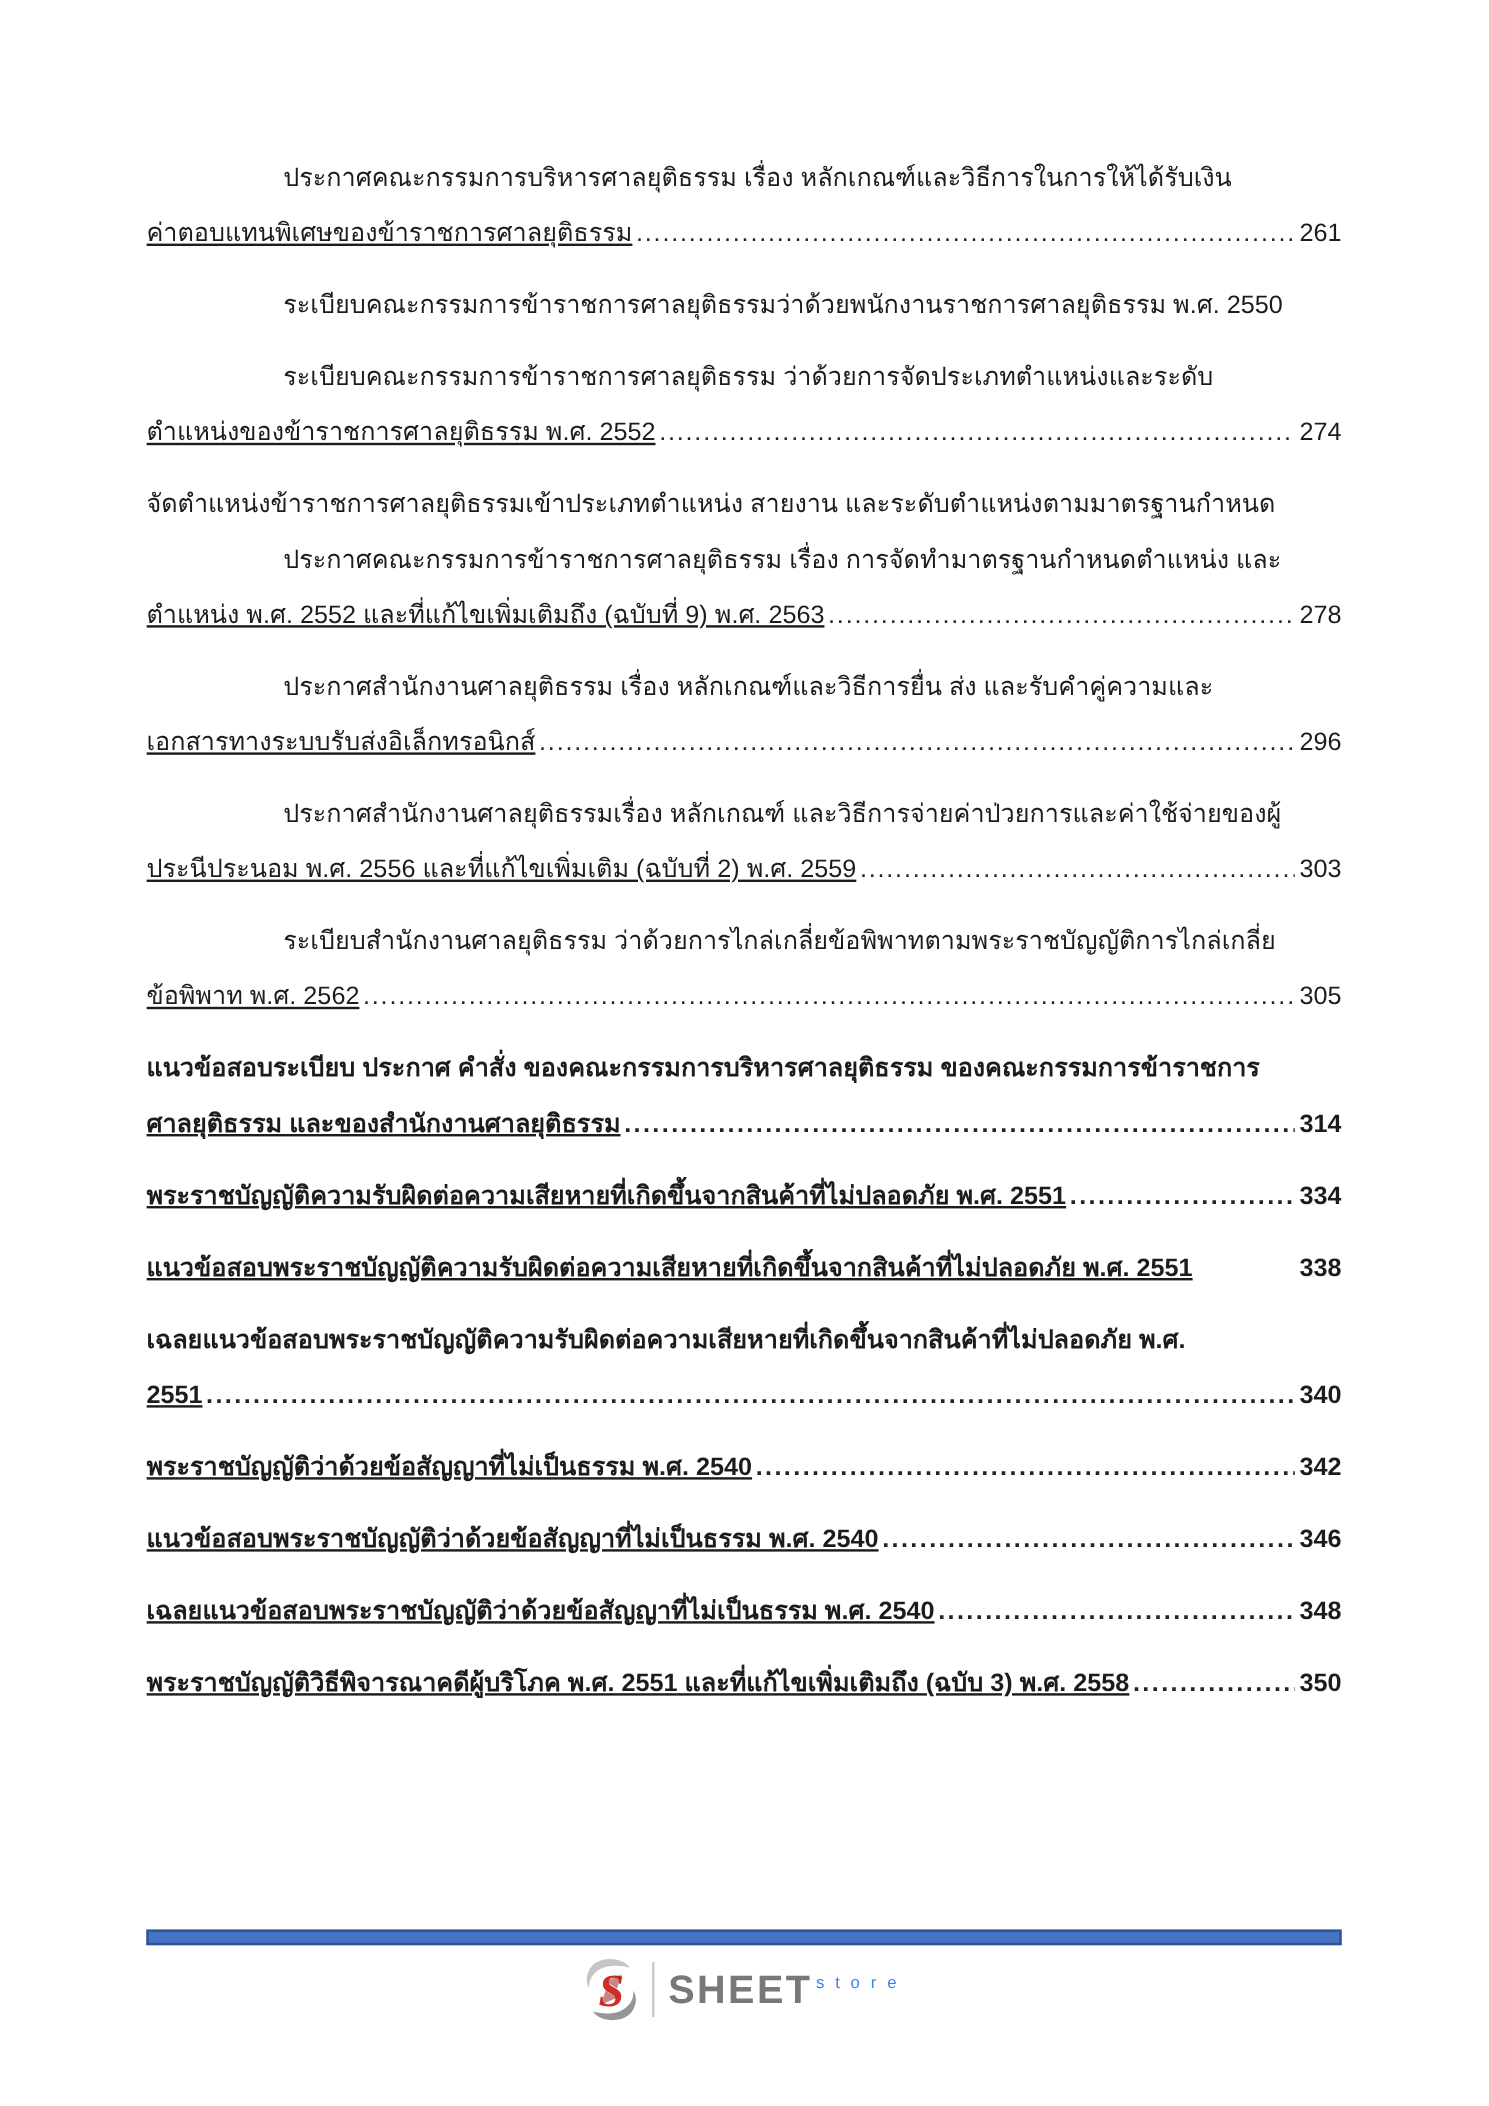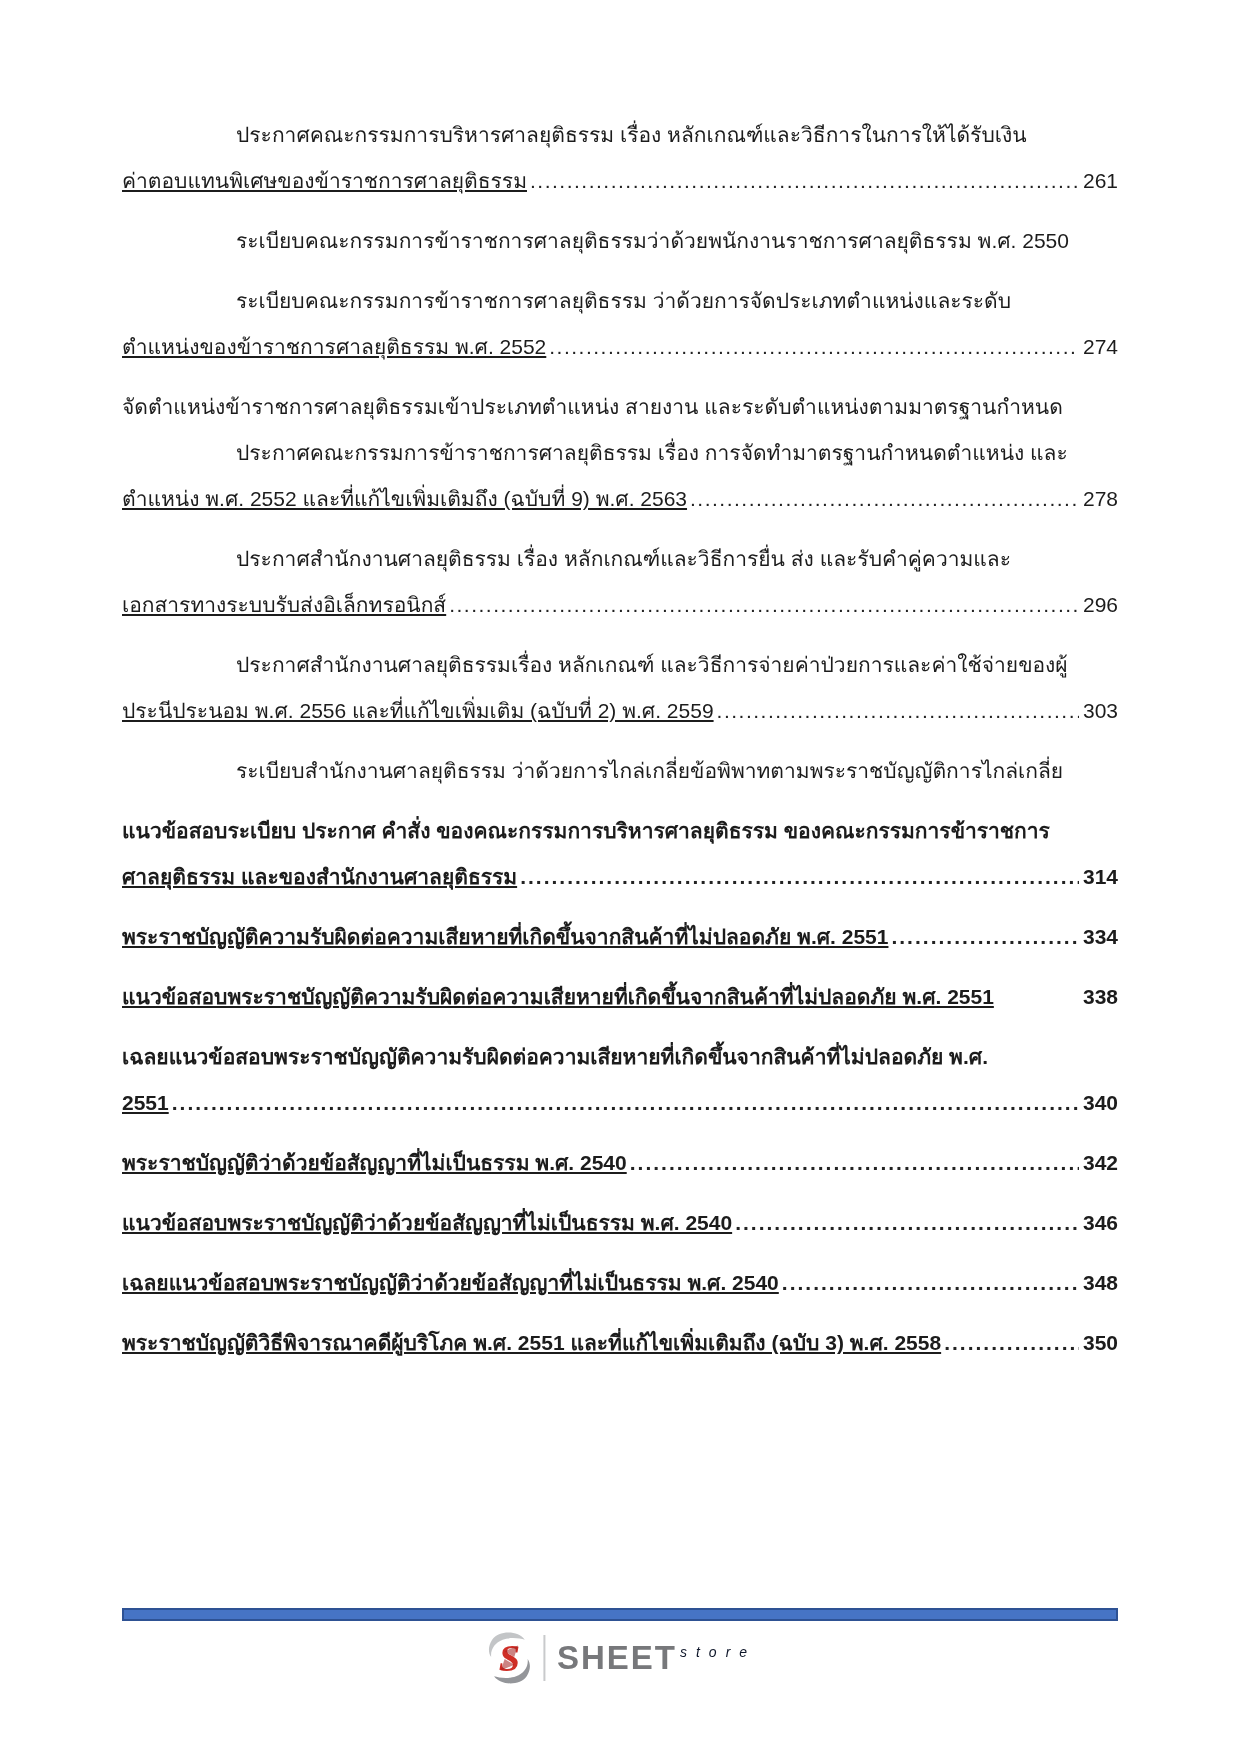--- a/index.html
+++ b/index.html
@@ -16,21 +16,21 @@
     overflow: hidden;
   }
   .page {
     position: absolute;
     inset: 0;
     background: #ffffff;
   }
   .toc {
     position: absolute;
     left: 122px;
-    top: 112px;
+    top: 126px;
     width: 996px;
   }
   .toc-entry {
     margin-bottom: 14px;
     font-size: 21px;
     font-weight: 400;
   }
   .toc-entry.bold {
     font-weight: 700;
   }
@@ -90,25 +90,24 @@
   .logo-text { display: flex; }
   .logo-title {
     font-size: 33px;
     font-weight: 700;
     color: #77787b;
     letter-spacing: 2px;
     line-height: 32px;
   }
   .logo-subtitle {
     font-size: 14px;
-    color: #0f172a;
+    color: #3b82f6;
     letter-spacing: 9px;
     margin-top: 2px;
     padding-left: 3px;
-    font-style: italic;
   }
 </style>
 </head>
 <body>
 
 <div class="page">
 
   <main class="toc" id="toc">
       <div class="toc-entry regular indent">
         <div class="toc-line first">ประกาศคณะกรรมการบริหารศาลยุติธรรม เรื่อง หลักเกณฑ์และวิธีการในการให้ได้รับเงิน</div>
@@ -149,20 +148,25 @@
       <div class="toc-entry regular indent">
         <div class="toc-line first">ประกาศสำนักงานศาลยุติธรรมเรื่อง หลักเกณฑ์ และวิธีการจ่ายค่าป่วยการและค่าใช้จ่ายของผู้</div>
         <div class="toc-line last">
           <span class="lt">ประนีประนอม พ.ศ. 2556 และที่แก้ไขเพิ่มเติม (ฉบับที่ 2) พ.ศ. 2559 </span>
           <span class="dots"></span>
           <span class="pg">303</span>
         </div>
       </div>
       <div class="toc-entry regular indent">
         <div class="toc-line first">ระเบียบสำนักงานศาลยุติธรรม ว่าด้วยการไกล่เกลี่ยข้อพิพาทตามพระราชบัญญัติการไกล่เกลี่ย</div>
+        <div class="toc-line last">
+          <span class="lt">ข้อพิพาท พ.ศ. 2562 </span>
+          <span class="dots"></span>
+          <span class="pg">305</span>
+        </div>
       </div>
       <div class="toc-entry bold">
         <div class="toc-line first">แนวข้อสอบระเบียบ ประกาศ คำสั่ง ของคณะกรรมการบริหารศาลยุติธรรม ของคณะกรรมการข้าราชการ</div>
         <div class="toc-line last">
           <span class="lt">ศาลยุติธรรม และของสำนักงานศาลยุติธรรม</span>
           <span class="dots"></span>
           <span class="pg">314</span>
         </div>
       </div>
       <div class="toc-entry bold">

